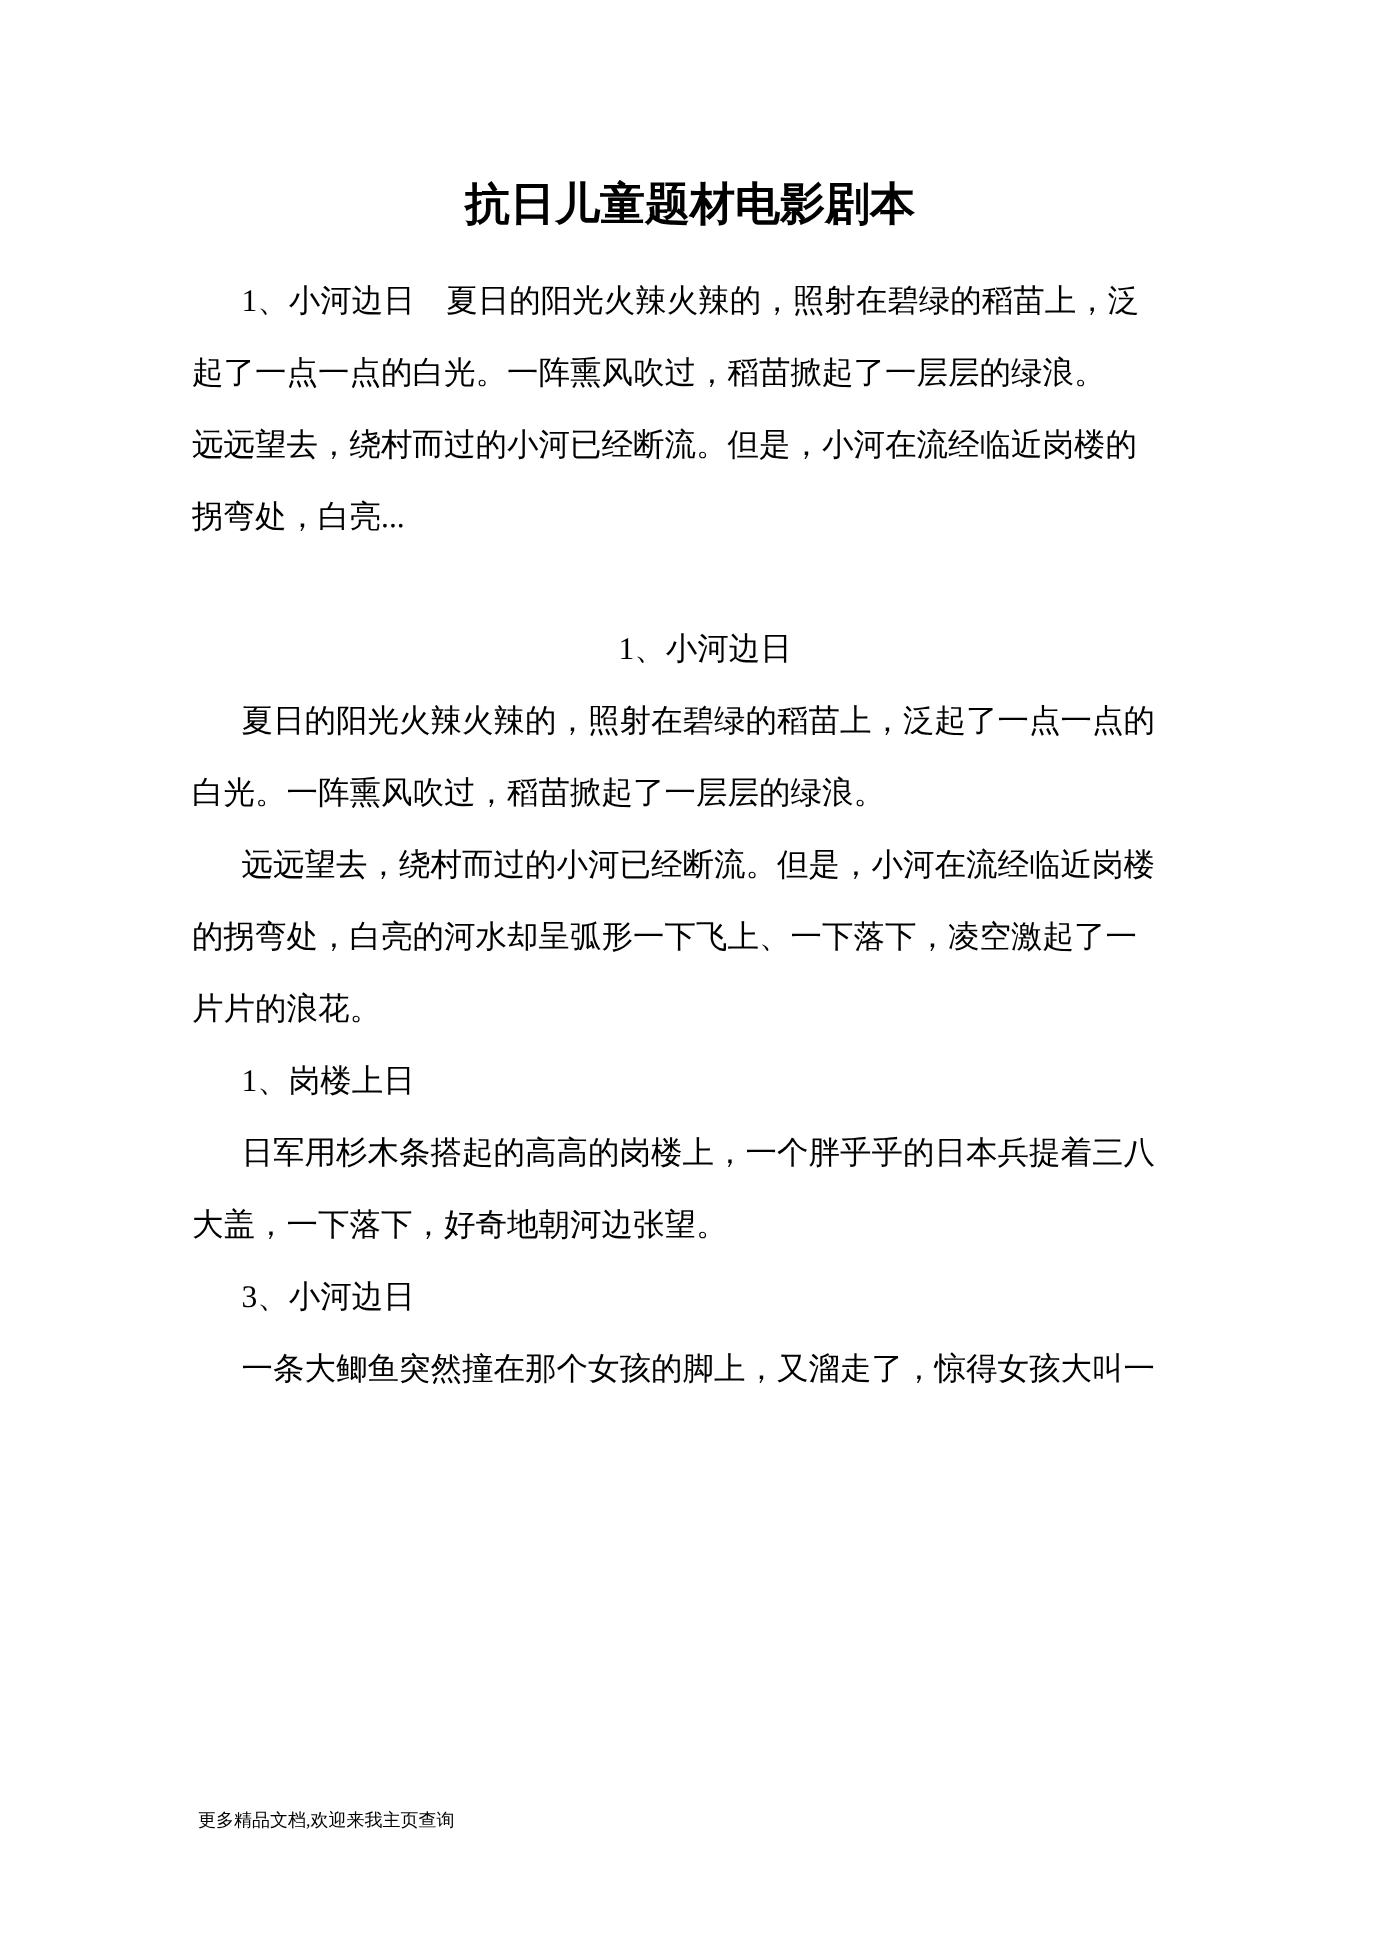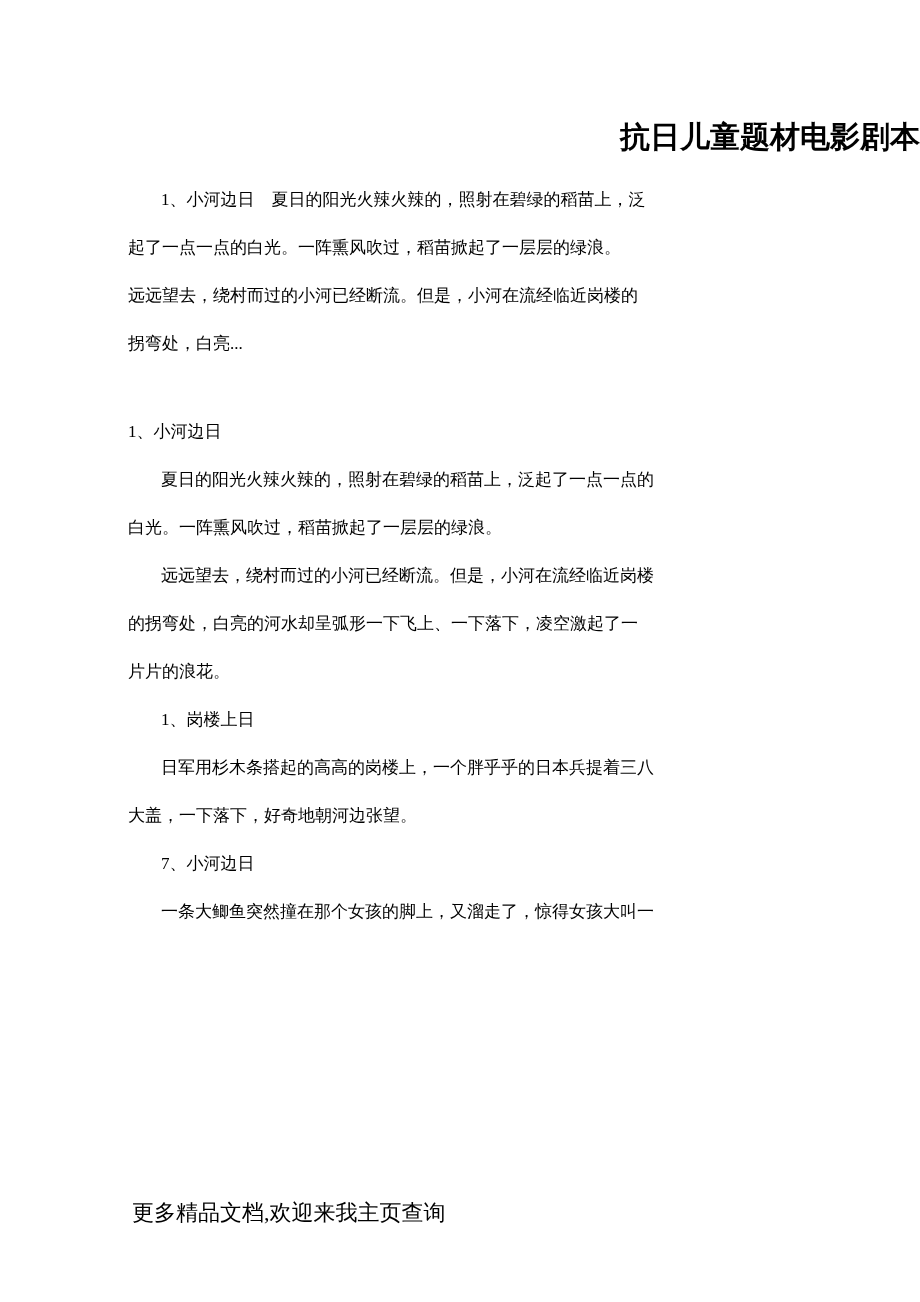--- a/index.html
+++ b/index.html
@@ -12,47 +12,48 @@
     width: 920px;
     height: 1302px;
     background: #ffffff;
     color: #000000;
     font-family: "Liberation Serif", "DejaVu Serif", serif;
     overflow: hidden;
   }
   .doc-title {
     margin: 0;
     padding-top: 112px;
-    text-align: right;
+    text-align: center;
     font-size: 30px;
     font-weight: bold;
     line-height: 50px;
     color: #000000;
   }
   .content {
     width: 684px;
     margin: 14px 0 0 128px;
-    font-size: 17px;
+    font-size: 21px;
     line-height: 48px;
     font-family: Liberation Serif, serif;
   }
   .content p {
     margin: 0;
     white-space: pre-line;
     text-indent: 33px;
   }
   .content p.heading-centered {
+    text-align: center;
     text-indent: 0;
     margin-top: 40px;
   }
   .page-footer {
     position: absolute;
     left: 132px;
     top: 1200px;
-    font-size: 22px;
+    font-size: 12px;
     line-height: 26px;
     color: #000000;
   }
 </style>
 </head>
 <body>
 
 <div class="page">
 
   <h1 class="doc-title">抗日儿童题材电影剧本</h1>
@@ -72,21 +73,21 @@
 的拐弯处，白亮的河水却呈弧形一下飞上、一下落下，凌空激起了一
 片片的浪花。</p>
 
 
     <p>1、岗楼上日</p>
 
     <p>日军用杉木条搭起的高高的岗楼上，一个胖乎乎的日本兵提着三八
 大盖，一下落下，好奇地朝河边张望。</p>
 
 
-    <p>7、小河边日</p>
+    <p>3、小河边日</p>
 
 
     <p>一条大鲫鱼突然撞在那个女孩的脚上，又溜走了，惊得女孩大叫一</p>
   </div>
 
   <div class="page-footer">更多精品文档,欢迎来我主页查询</div>
 
 </div>
 
 </body></html>

